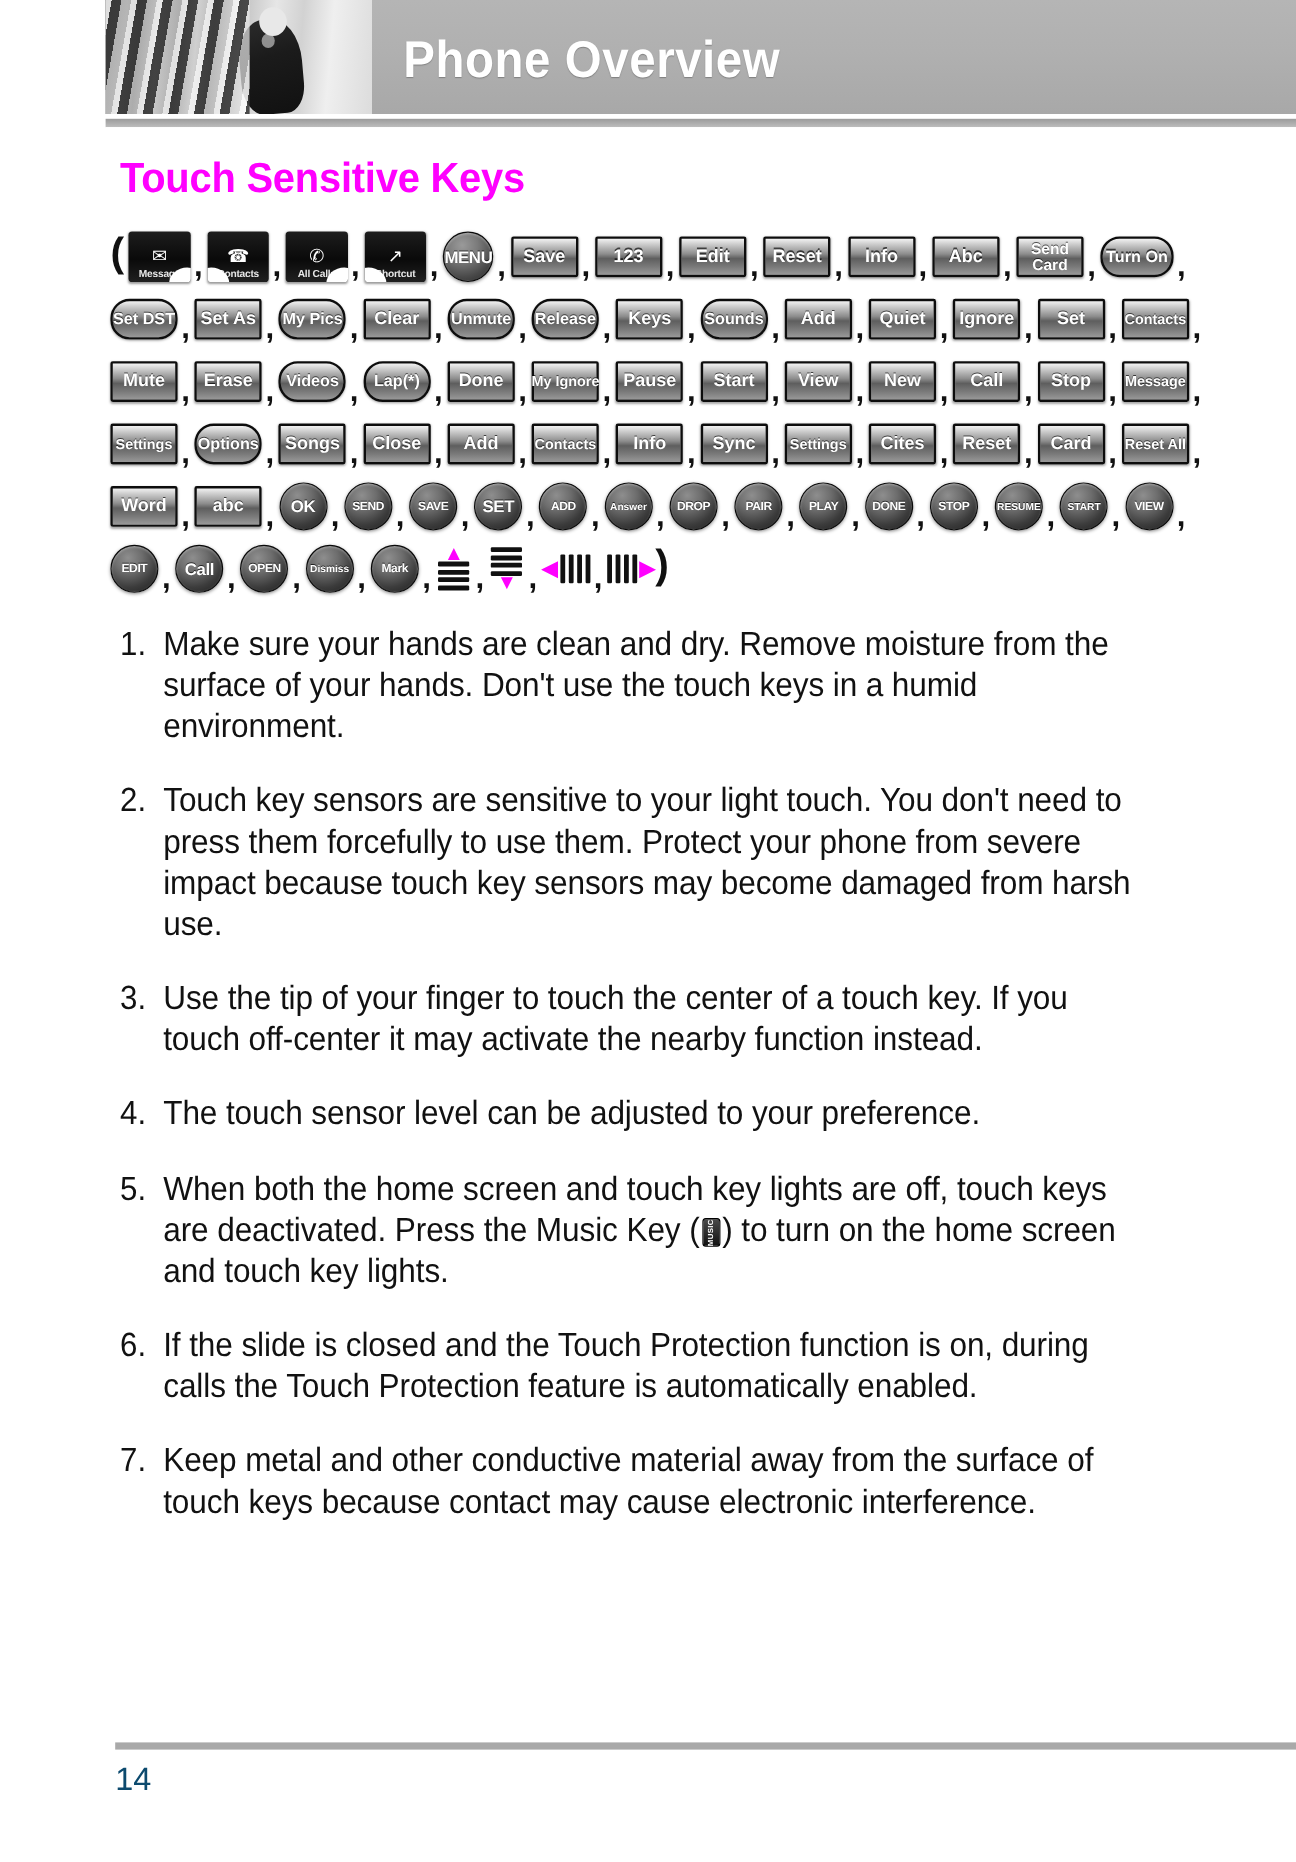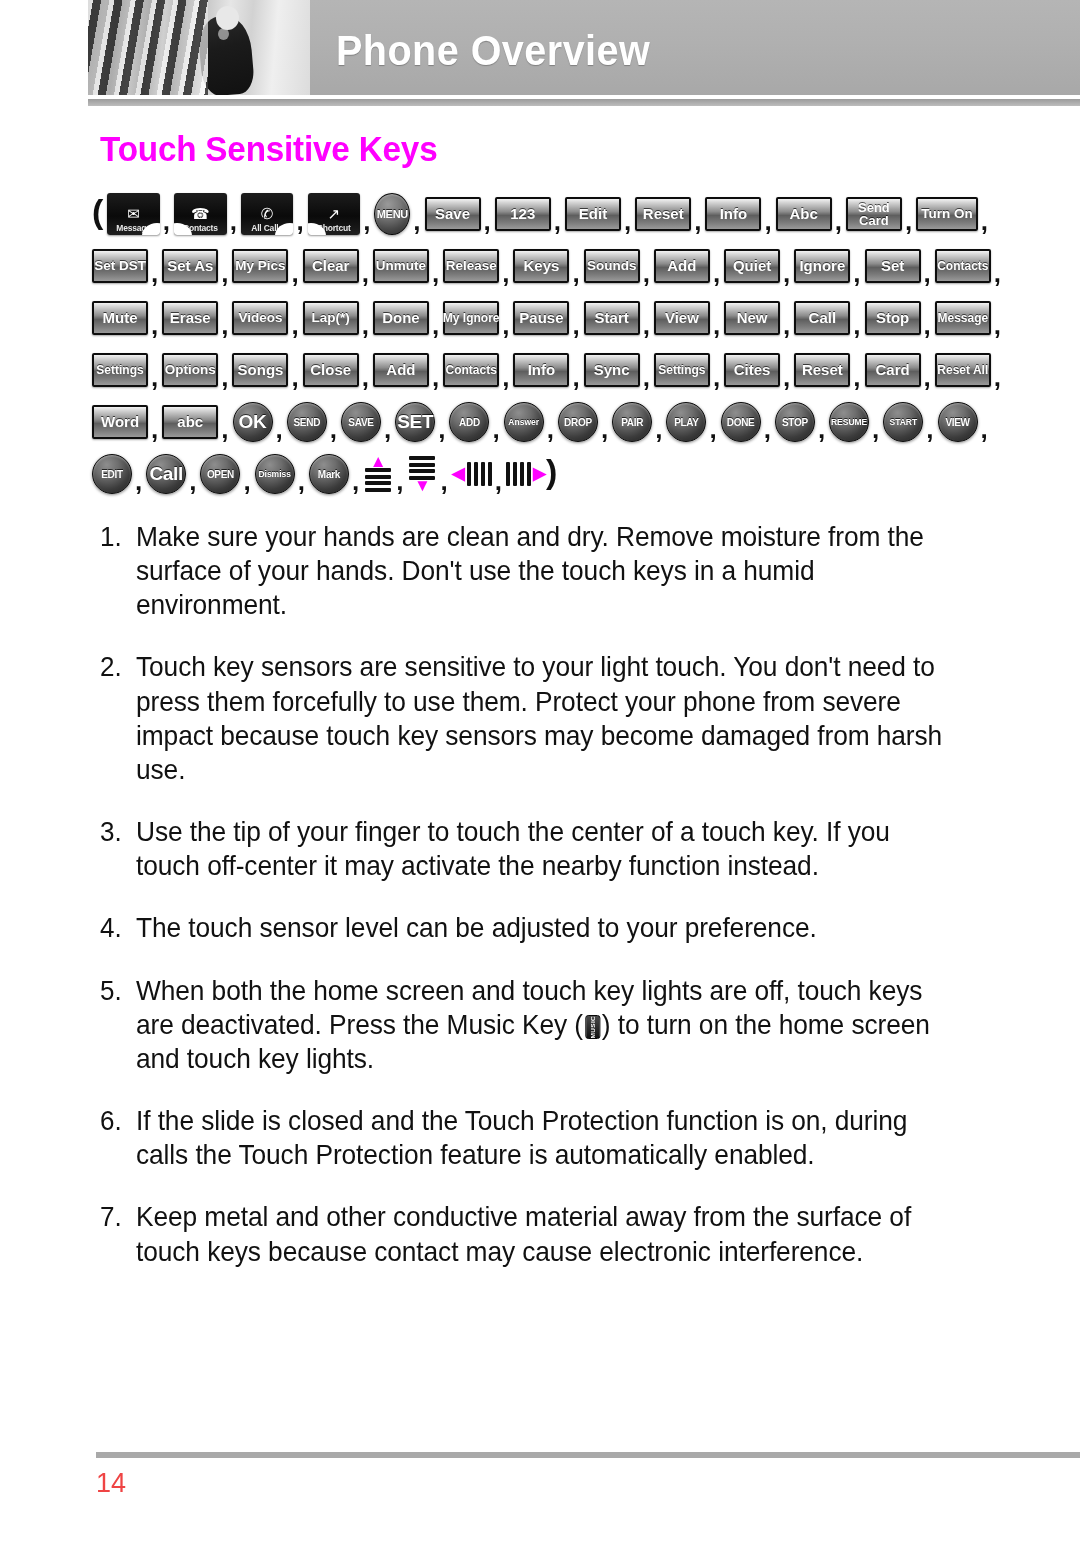--- a/index.html
+++ b/index.html
@@ -104,43 +104,43 @@
     box-shadow:0 1px 2px rgba(0,0,0,.35);
     color:#ffffff;
     font-family:"Liberation Sans Narrow","Liberation Sans", sans-serif;
     font-size:15px; font-weight:bold;
     text-align:center; line-height:1.02;
     white-space:nowrap;
     text-shadow:0 -1px 0 rgba(0,0,0,.65);
   }
   .key.two-line { font-size:13px; line-height:1.0; }
   .key.tiny { font-size:12px; }
-  .key.small { font-size:13.5px; }
+  .key.small { font-size:13.5px;border-radius:16px; }
 
   
   .key-round {
     width:40px; height:40px; border-radius:50%;
     display:flex; align-items:center; justify-content:center;
     background:radial-gradient(circle at 36% 26%,
       #8e8e8e 0%, #6d6d6d 32%, #3c3c3c 66%, #1c1c1c 100%);
     border:1px solid #0a0a0a;
     box-shadow:0 1px 3px rgba(0,0,0,.45), inset 0 1px 2px rgba(255,255,255,.35);
     color:#fff;
     font-family:"Liberation Sans Narrow","Liberation Sans", sans-serif;
-    font-size:19px; font-weight:bold; letter-spacing:-0.3px;
+    font-size:14px; font-weight:bold; letter-spacing:-0.3px;
     text-shadow:0 -1px 0 rgba(0,0,0,.7);
     white-space:nowrap;
   }
   .key-round.xs { font-size:10px; }
   .key-round.xxs { font-size:8.5px; letter-spacing:0px; }
   .key-round.menu {
     width:42px; height:42px;
     background:radial-gradient(circle at 38% 26%,
       #9a9a9a 0%, #7a7a7a 34%, #4a4a4a 68%, #242424 100%);
-    font-size:11px;
+    font-size:14px;
   }
 
   
   .key-dark {
     position:relative;
     width:62px; height:42px;
     background:linear-gradient(to bottom,#1d1d1d 0%,#0a0a0a 55%,#202020 100%);
     border-radius:3px;
     overflow:hidden;
     display:flex; flex-direction:column;
@@ -231,21 +231,21 @@
   .footer-rule {
     position:absolute; left:96px; top:1452px; width:984px; height:6px;
     background:#a9a9a9;
   }
   .footer {
     position:absolute; left:96px; top:1470px;
     display:flex; align-items:flex-end; gap:30px;
   }
   .page-num {
     font-family:"Liberation Sans", sans-serif;
-    font-size:27px; color:#ef4444; line-height:1;
+    font-size:27px; color:#0c4a6e; line-height:1;
   }
   .venus {
     display:flex; align-items:flex-start;
   }
   .venus-word {
     font-family:"Liberation Sans", sans-serif;
     font-size:38px; font-weight:bold; color:#111;
     letter-spacing:2px; line-height:.9;
     transform:scaleX(1.04); transform-origin:left bottom;
   }

